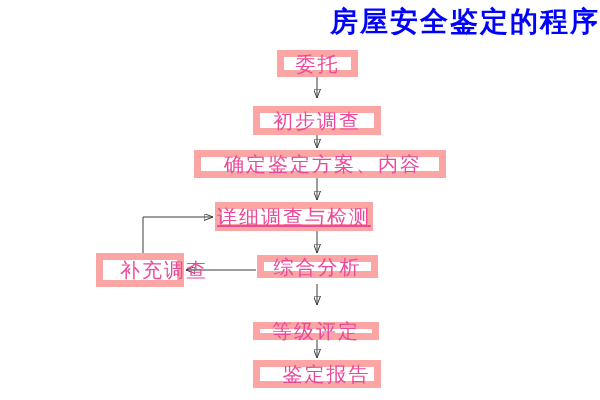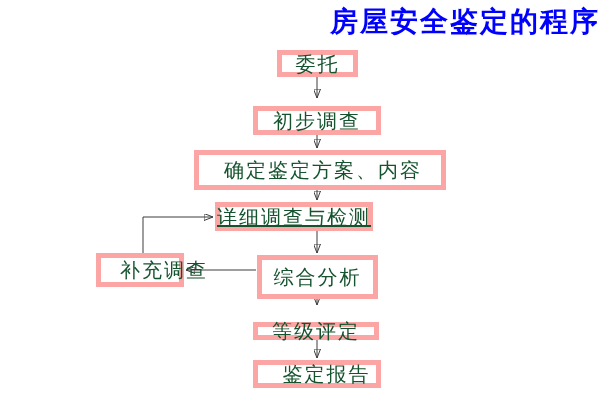--- a/index.html
+++ b/index.html
@@ -19,28 +19,28 @@
     text-align: right;
     font-size: 28px;
     font-weight: bold;
     letter-spacing: 2px;
     color: #0000fe;
     white-space: nowrap;
   }
   .node {
     position: absolute;
     box-sizing: border-box;
-    border: 5px solid #fca5a5;
+    border: 7px solid #fca5a5;
     background: #ffffff;
     display: flex;
     align-items: center;
     justify-content: center;
     font-size: 20px;
     letter-spacing: 2px;
-    color: #14532d;
+    color: #ec4899;
     white-space: nowrap;
     line-height: 1;
   }
   .edges {
     position: absolute;
     left: 0;
     top: 0;
     pointer-events: none;
   }
   .edges path {
@@ -69,25 +69,25 @@
     <path d="M317,284 L317,305" marker-end="url(#ah)"></path>
     <path d="M317,334 L317,358" marker-end="url(#ah)"></path>
     <path d="M256,270 L186,270" marker-end="url(#ah)"></path>
     <path d="M143,253 L143,217 L213,217" marker-end="url(#ah)"></path>
   </svg>
 
   <div class="node" style="left:277px; top:50px;  width:81px;  height:27px;">委托</div>
 
   <div class="node" style="left:253px; top:100px; width:128px; height:29px;margin-top:6px;">初步调查</div>
 
-  <div class="node" style="left:194px; top:150px; width:252px; height:40px;padding-left:6px;">确定鉴定方案、内容</div>
+  <div class="node" style="left:194px; top:150px; width:252px; height:28px;padding-left:6px;">确定鉴定方案、内容</div>
 
   <div class="node" style="left:215px; top:202px; width:158px; height:29px;text-decoration:underline;">详细调查与检测</div>
 
-  <div class="node" style="left:257px; top:255px; width:121px; height:44px;">综合分析</div>
+  <div class="node" style="left:257px; top:255px; width:121px; height:23px;">综合分析</div>
 
   <div class="node" style="left:253px; top:322px; width:126px; height:18px;">等级评定</div>
 
   <div class="node" style="left:253px; top:360px; width:128px; height:28px;padding-left:19px;">鉴定报告</div>
 
   <div class="node" style="left:96px;  top:253px; width:88px;  height:34px;padding-left:48px;">补充调查</div>
 
 </div>
 
 </body></html>

